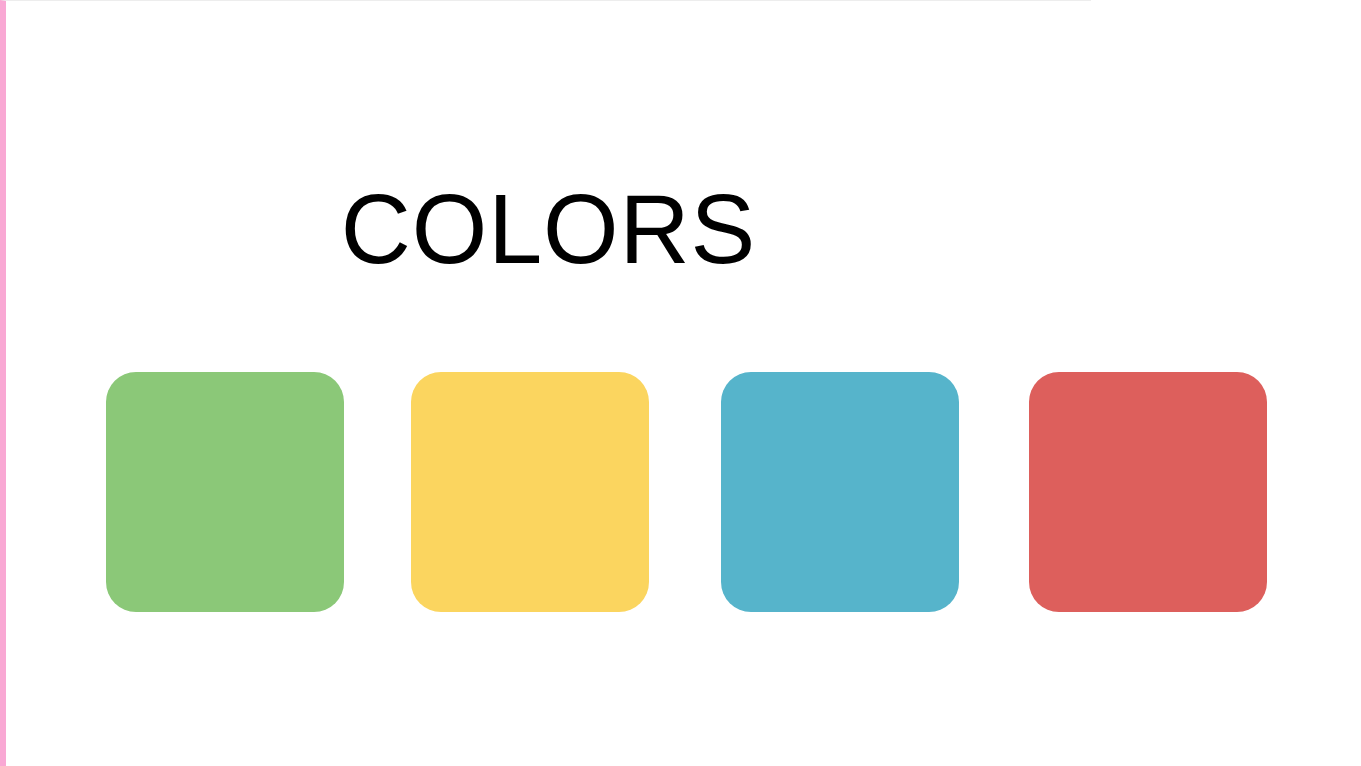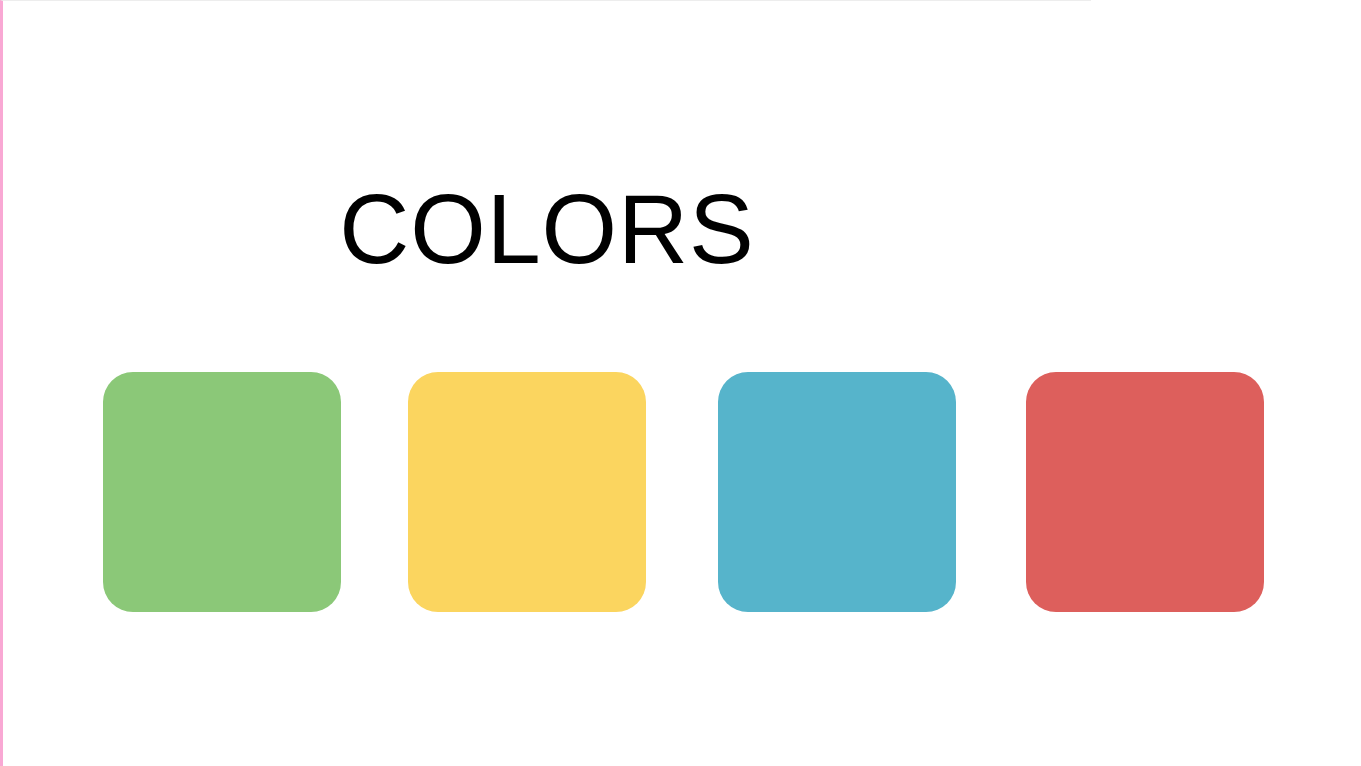--- a/index.html
+++ b/index.html
@@ -13,21 +13,21 @@
     font-family: "Liberation Sans", sans-serif;
     overflow: hidden;
   }
   .slide {
     position: relative;
     width: 1091px;
     height: 766px;
     background: #ffffff;
     box-sizing: border-box;
     border-top: 1px solid #ededed;
-    border-left: 3px solid #f9a8d4;
+    border-left: 6px solid #f9a8d4;
   }
   .slide-title {
     position: absolute;
     left: 0;
     right: 0;
     top: 178px;
     text-align: center;
     font-family: "Liberation Sans", sans-serif;
     font-size: 99px;
     line-height: 100px;

